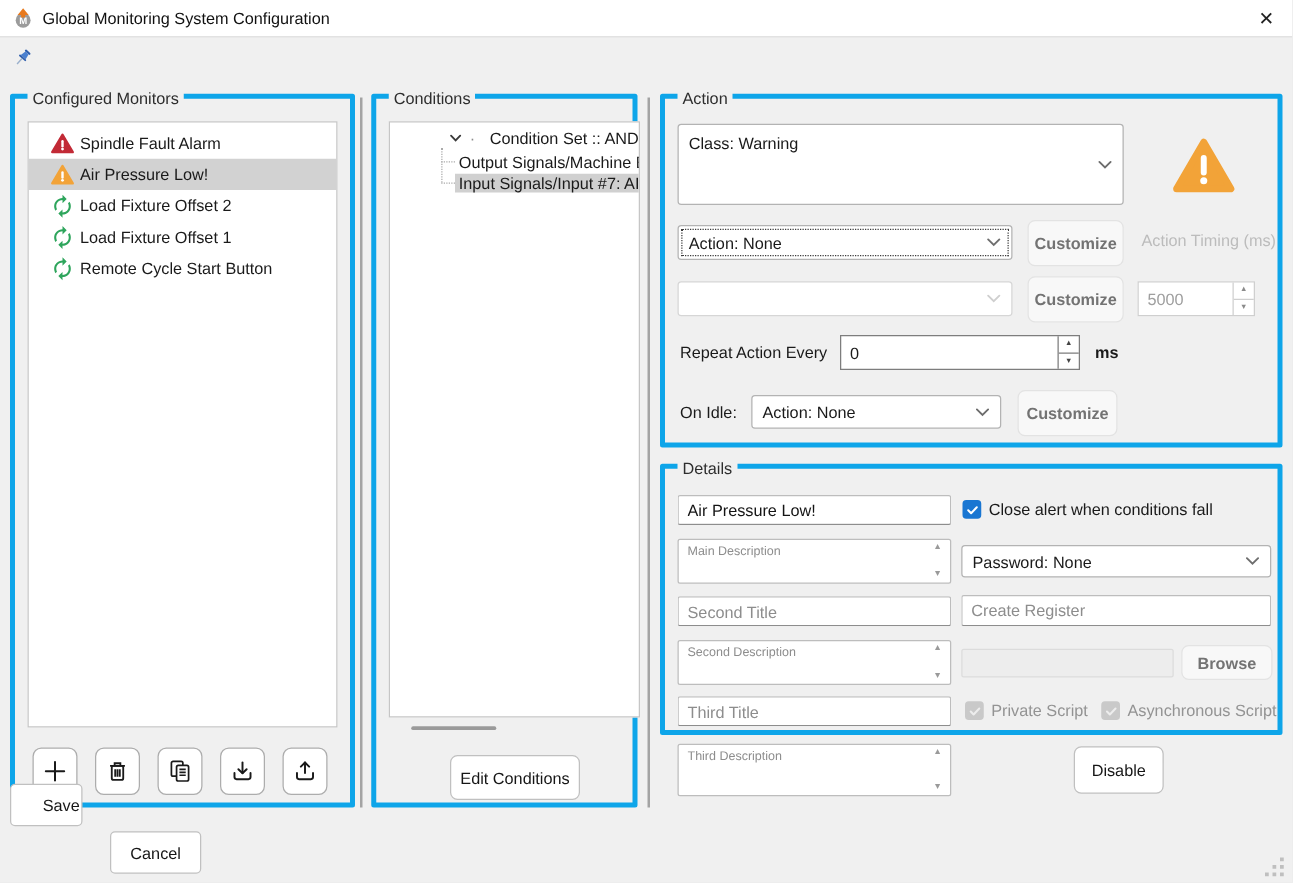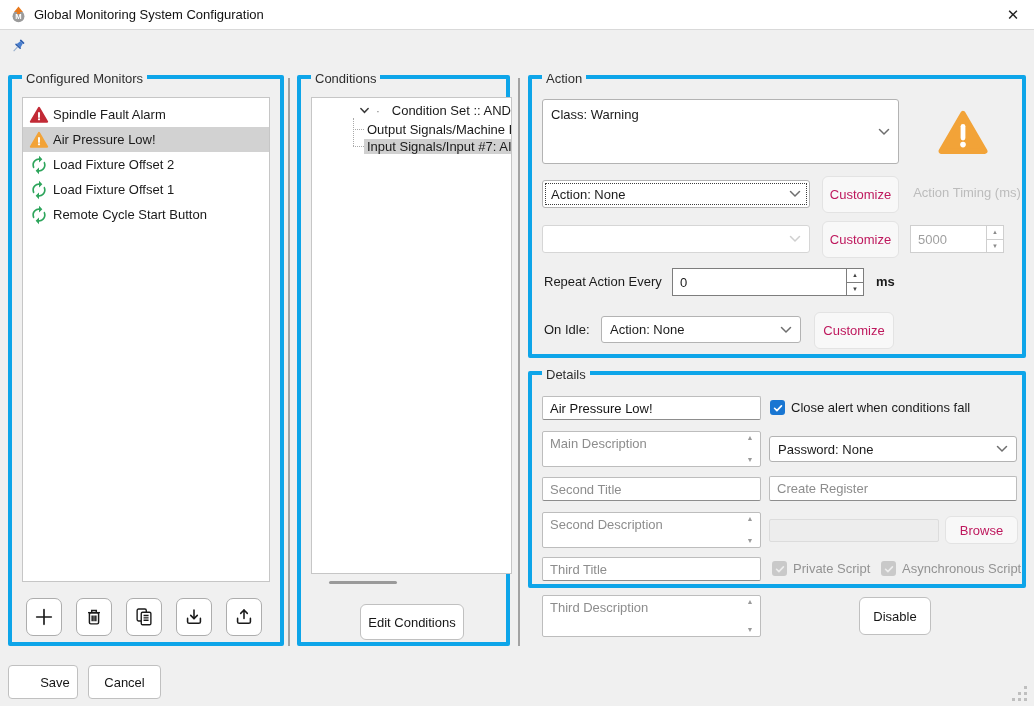--- a/index.html
+++ b/index.html
@@ -20,58 +20,58 @@
 
   
   .gb { position:absolute; border:4px solid #0ea5e9; border-radius:2px; }
   .gb-label { position:absolute; top:-8px; left:10px; background:#f0f0f0; padding:0 4px;
               font-size:13px; color:#2e2e2e; white-space:nowrap; }
 
   .splitter { position:absolute; width:2px; background:#a3a3a3; }
 
   
   .whitebox { position:absolute; background:#fff; border:1px solid #c6c6c6; overflow:hidden; }
-  .lrow { display:flex; align-items:center; height:25px; padding-left:6px; white-space:nowrap; }
+  .lrow { display:flex; align-items:center; height:25px; padding-left:17px; white-space:nowrap; }
   .lrow.sel { background:#d2d2d2; }
   .lrow svg { width:20px; height:20px; margin-right:4px; flex:0 0 auto; }
 
   .trow { position:absolute; height:17px; line-height:17px; white-space:nowrap; font-size:13px; }
   .conn-v { position:absolute; border-left:1px dotted #aaa; width:0; }
   .conn-h { position:absolute; border-top:1px dotted #aaa; height:0; }
   .tsel { background:#d0d0d0; padding:0 3px; }
 
   .hscroll-thumb { position:absolute; height:3px; background:#9a9a9a; border-radius:2px; }
 
   
   .btn { position:absolute; background:#fff; border:1px solid #c0c0c0; border-radius:6px;
          display:flex; align-items:center; justify-content:center; font-size:13px; color:#161616;
          cursor:default; }
   .btn.sq { border-radius:7px; border-color:#adadad; }
-  .btn.dis { background:#f8f8f8; border-color:#e3e3e3; color:#be185d; }
+  .btn.dis { background:#f8f8f8; border-color:#e3e3e3; color:#737373;font-weight:bold; }
   .btn.footer { border-radius:4px; }
 
   
   .combo { position:absolute; background:#fff; border:1px solid #b3b3b3; border-radius:3px;
            display:flex; align-items:center; padding:0 24px 0 8px; overflow:hidden; }
   .combo .chev { position:absolute; right:8px; top:50%; margin-top:-4px; }
   .combo.big { align-items:flex-start; padding-top:7px; }
   .combo.big .chev { top:50%; margin-top:-4px; }
   .combo.dis { border-color:#d6d6d6; color:#bfbfbf; }
   .focus-marquee { outline:1px dotted #3c3c3c; outline-offset:-4px; }
 
   
   .tin { position:absolute; background:#fff; border:1px solid #bdbdbd; border-bottom-color:#8d8d8d;
          border-radius:2px; padding:0 7px; font-size:13px; color:#141414;
          font-family:"Liberation Sans", sans-serif; }
   .tin::placeholder { color:#8d8d8d; opacity:1; }
   .tin.dis { background:#ededed; border:1px solid #dcdcdc; }
 
   
   .ta { position:absolute; background:#fff; border:1px solid #bdbdbd; border-radius:2px; }
-  .ta .ph { position:absolute; left:7px; top:4px; color:#8d8d8d; font-size:13px; white-space:nowrap;
+  .ta .ph { position:absolute; left:7px; top:4px; color:#8d8d8d; font-size:10px; white-space:nowrap;
             overflow:hidden; max-width:160px; }
   .ta .ta-arr { position:absolute; right:4px; top:2px; bottom:2px; width:12px; display:flex;
                 flex-direction:column; justify-content:space-between; align-items:center; }
   .ta .ta-arr span { font-size:7px; color:#9a9a9a; line-height:8px; }
 
   
   .spin { position:absolute; background:#fff; border:1px solid #7d7d7d; display:flex; }
   .spin .sval { flex:1; padding:0 7px; display:flex; align-items:center; font-size:13px; }
   .spin .sbtns { width:17px; border-left:1px solid #7d7d7d; display:flex; flex-direction:column; }
   .spin .sbtns span { flex:1; display:flex; align-items:center; justify-content:center;
@@ -367,21 +367,21 @@
           <span>▲</span>
           <span>▼</span>
         </span>
     </div>
 
     <div class="btn" style="left:327px; top:222px; width:72px; height:38px;">
       <span>Disable</span>
     </div>
   </div>
 
-  <div class="btn footer" style="left:8px; top:665px; width:70px; height:34px;padding-left:24px;">
+  <div class="btn footer" style="left:8px; top:627px; width:58px; height:34px;padding-left:24px;">
     <span>Save</span>
   </div>
   <div class="btn footer" style="left:88px; top:665px; width:73px; height:34px;">
     <span>Cancel</span>
   </div>
 
   <div class="grip">
     <i style="left:12px; top:0;"></i>
     <i style="left:6px; top:6px;"></i>
       <i style="left:12px; top:6px;"></i>

